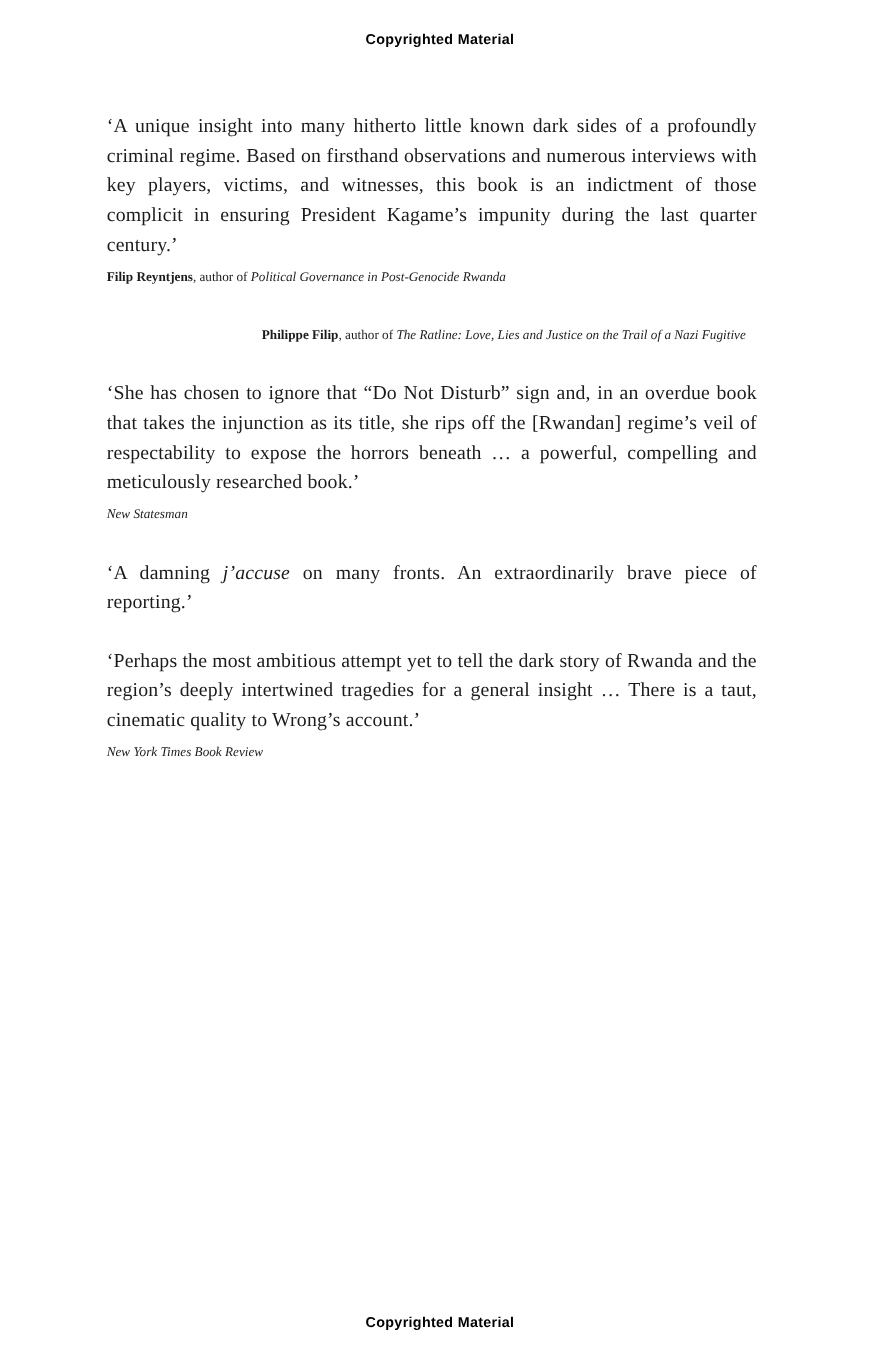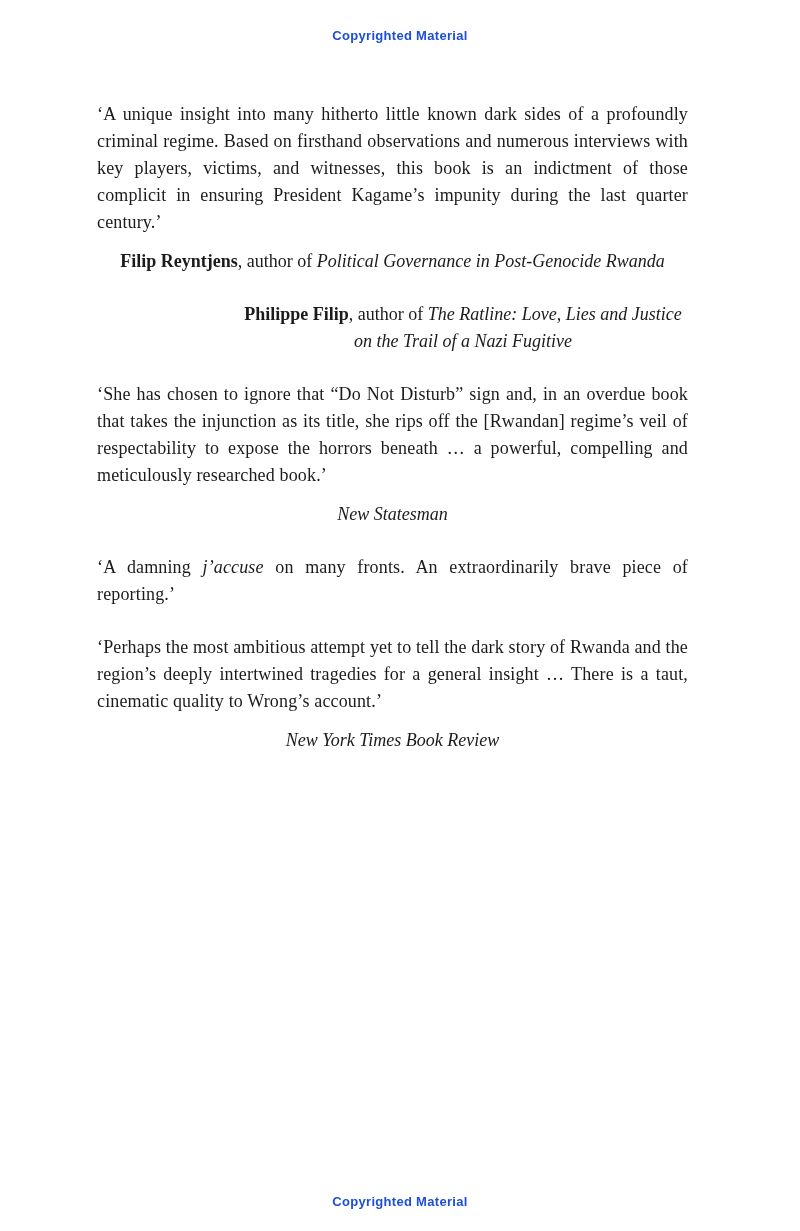--- a/index.html
+++ b/index.html
@@ -15,21 +15,21 @@
     font-family: "Liberation Serif", serif;
     color: #1b1b1b;
     overflow: hidden;
   }
 
   .notice {
     font-family: "Liberation Sans", sans-serif;
     font-weight: 700;
     font-size: 13px;
     letter-spacing: 0.3px;
-    color: #1d4ed8;
+    color: #000000;
     text-align: center;
   }
 
   .notice-top {
     padding-top: 28px;
   }
 
   .notice-bottom {
     position: absolute;
     left: 0;
@@ -50,24 +50,24 @@
   .quote {
     font-size: 18px;
     line-height: 27px;
     letter-spacing: 0.15px;
     text-align: justify;
     text-justify: inter-word;
     font-family: Liberation Serif, serif;
   }
 
   .attribution {
-    margin-top: 12px;
-    font-size: 18px;
+    margin-top: 2px;
+    font-size: 12px;
     line-height: 27px;
-    text-align: center;
+    text-align: left;
   }
 
   .attribution-narrow {
     max-width: 450px;
     margin-left: auto;
   }
 
   .name {
     font-weight: 700;
   }

